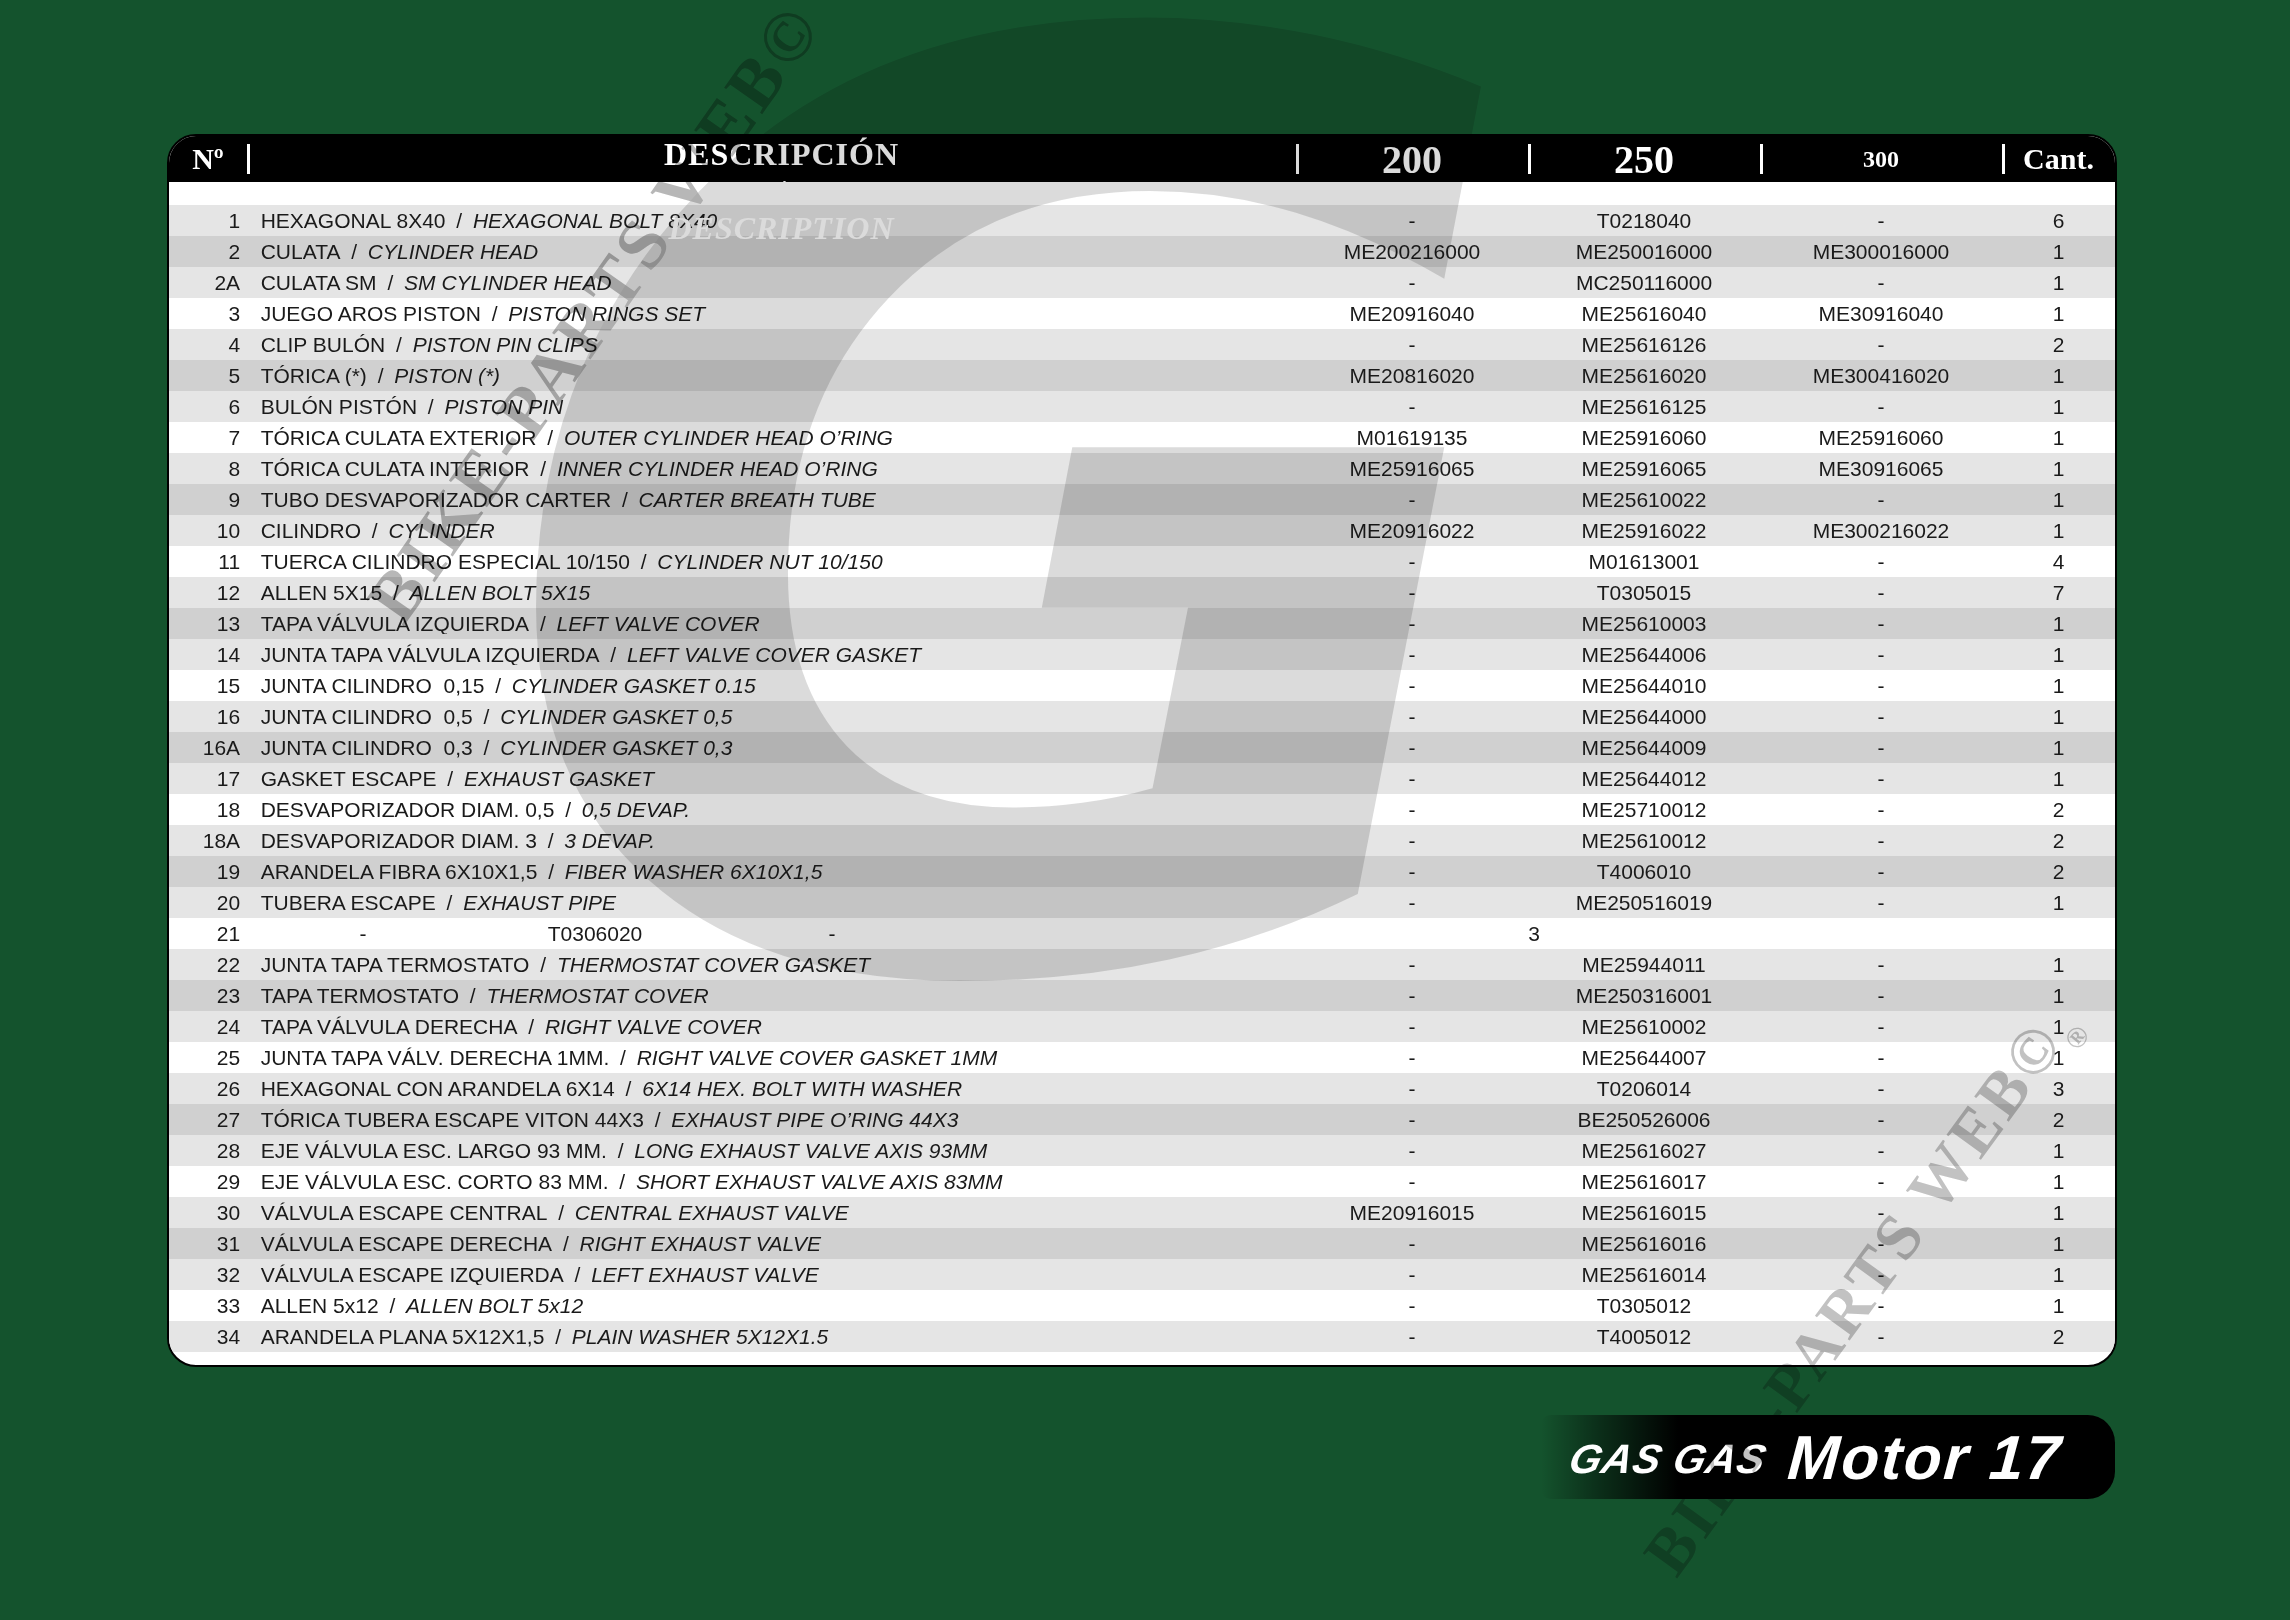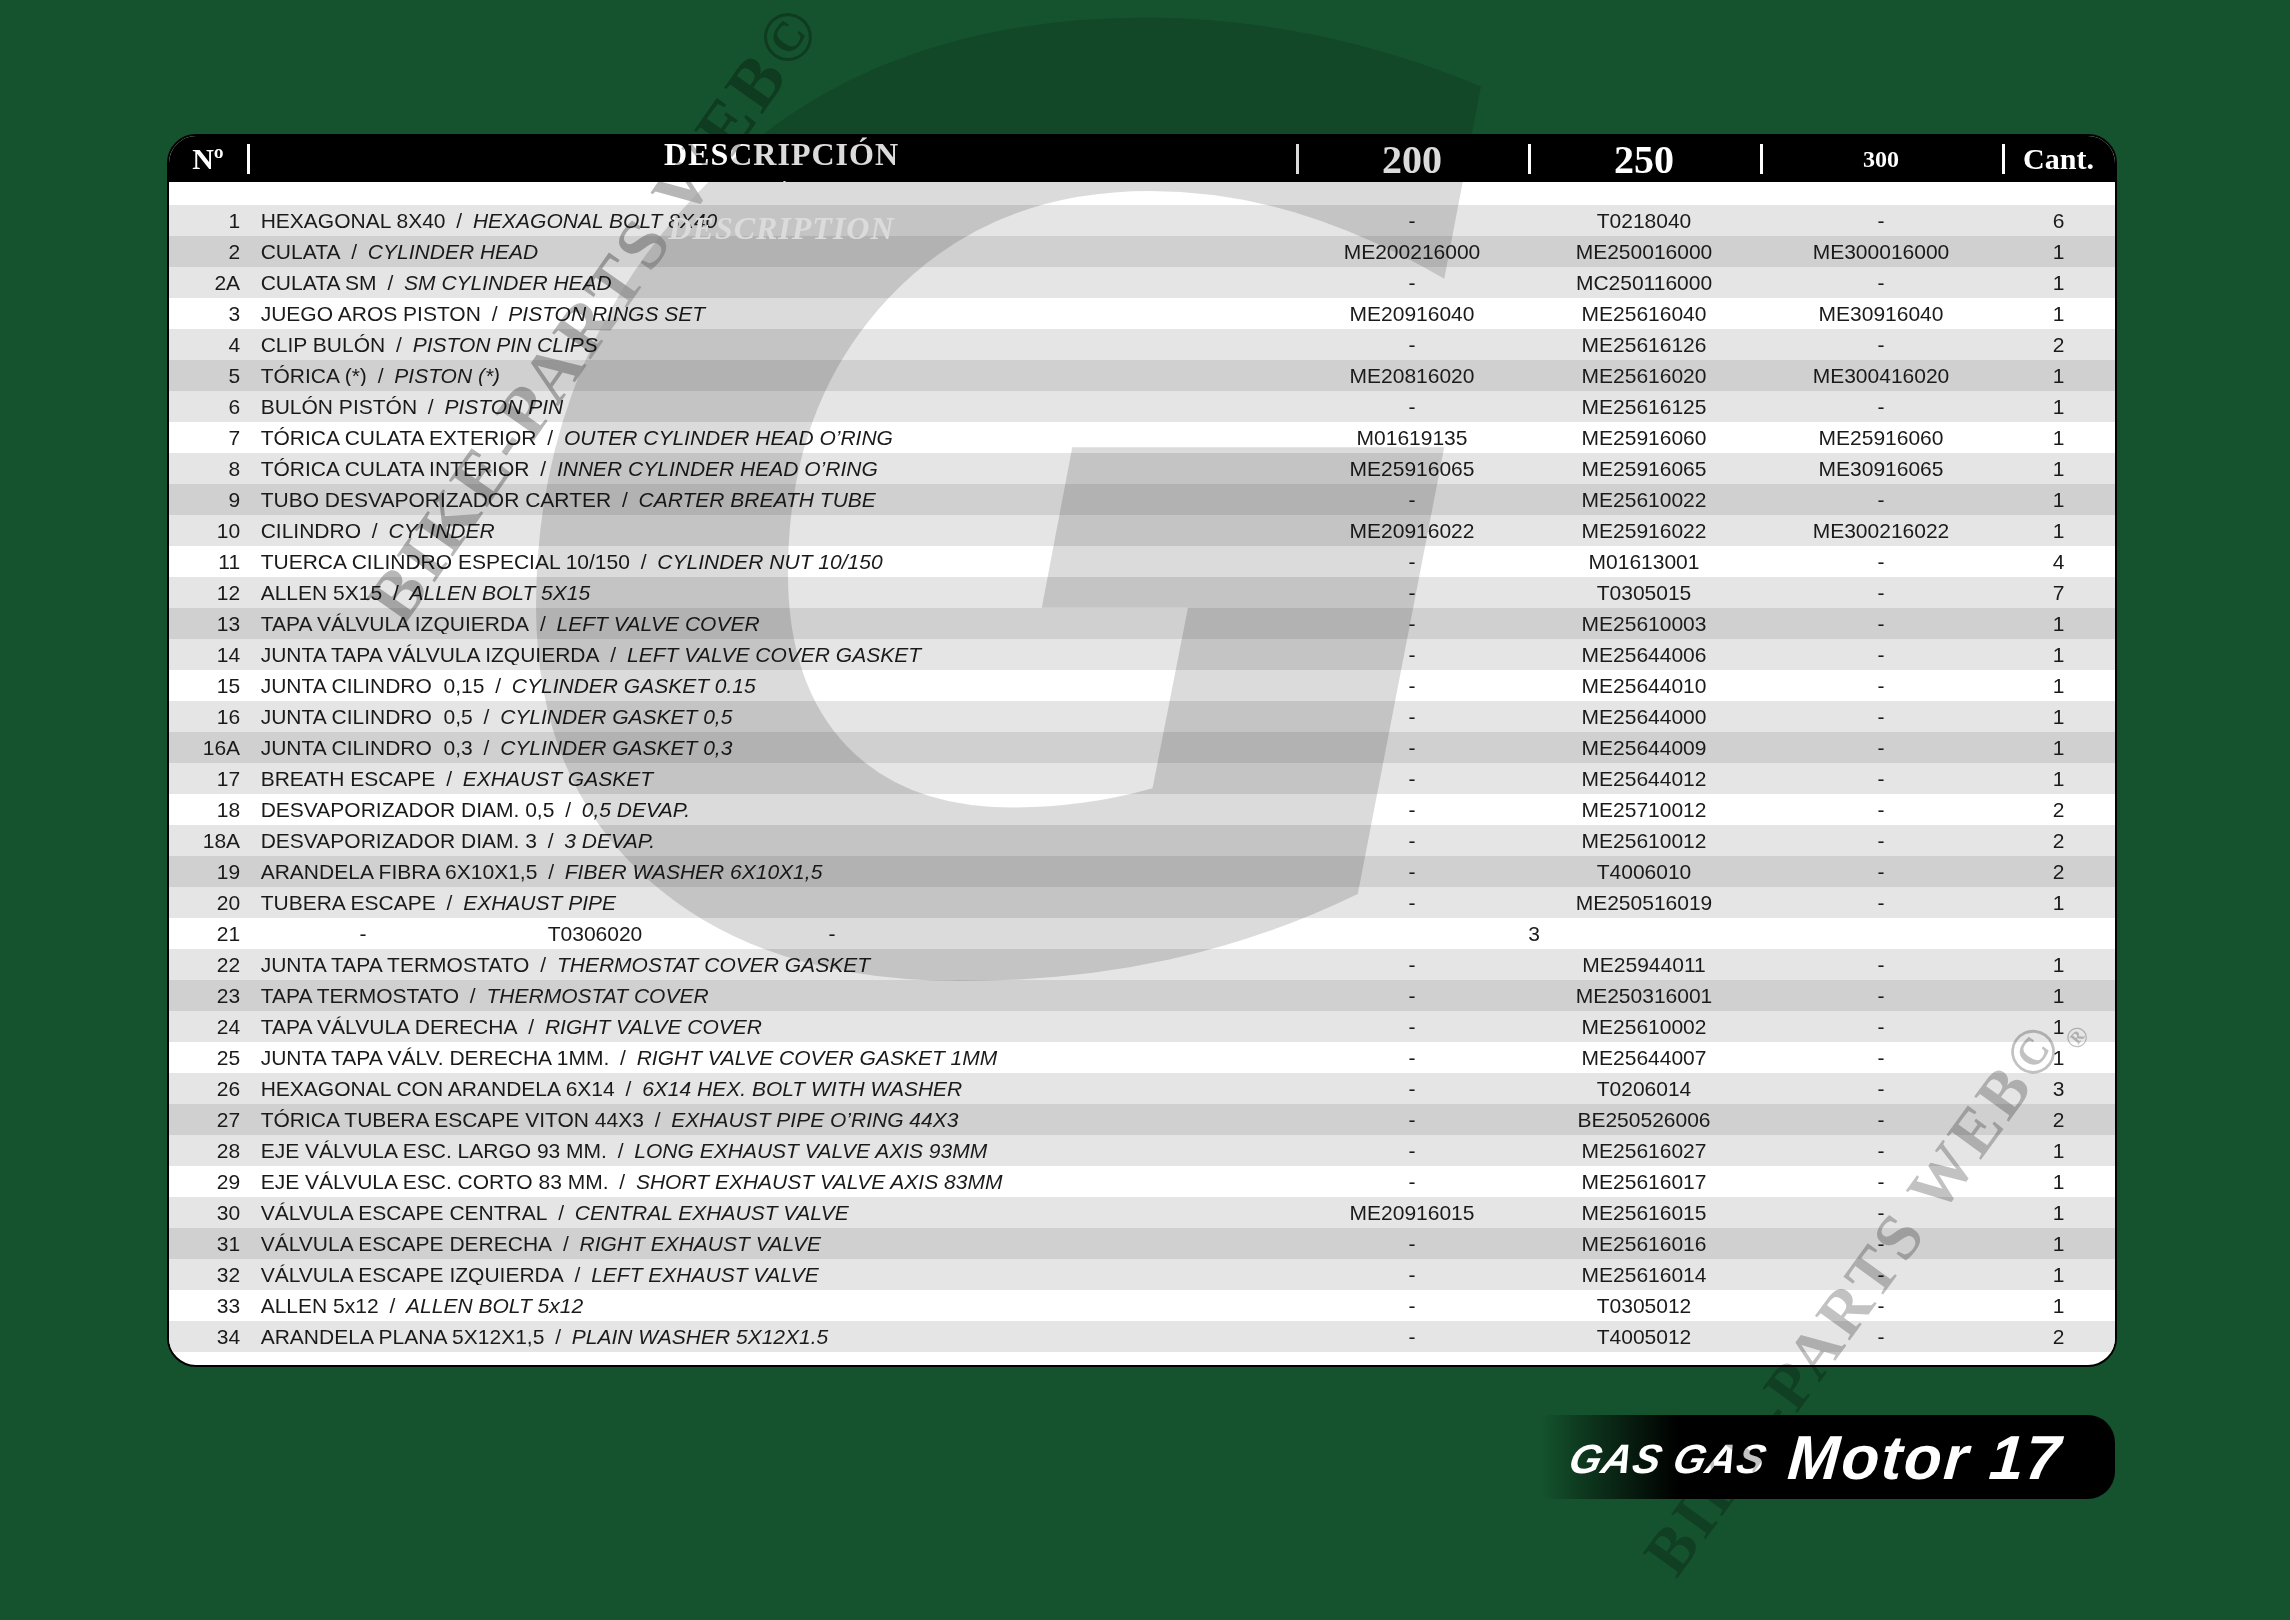--- a/index.html
+++ b/index.html
@@ -257,21 +257,21 @@
         <div class="trow s-dark">
           <div class="c-no">16A</div>
           <div class="c-desc"><span>JUNTA CILINDRO  0,3</span><span class="slash">/</span><span class="en">CYLINDER GASKET 0,3</span></div>
           <div class="c-200">-</div>
           <div class="c-250">ME25644009</div>
           <div class="c-300">-</div>
           <div class="c-qty">1</div>
         </div>
         <div class="trow s-light">
           <div class="c-no">17</div>
-          <div class="c-desc"><span>BREATH ESCAPE</span><span class="slash">/</span><span class="en">EXHAUST GASKET</span></div>
+          <div class="c-desc"><span>GASKET ESCAPE</span><span class="slash">/</span><span class="en">EXHAUST GASKET</span></div>
           <div class="c-200">-</div>
           <div class="c-250">ME25644012</div>
           <div class="c-300">-</div>
           <div class="c-qty">1</div>
         </div>
         <div class="trow s-white">
           <div class="c-no">18</div>
           <div class="c-desc"><span>DESVAPORIZADOR DIAM. 0,5</span><span class="slash">/</span><span class="en">0,5 DEVAP.</span></div>
           <div class="c-200">-</div>
           <div class="c-250">ME25710012</div>

